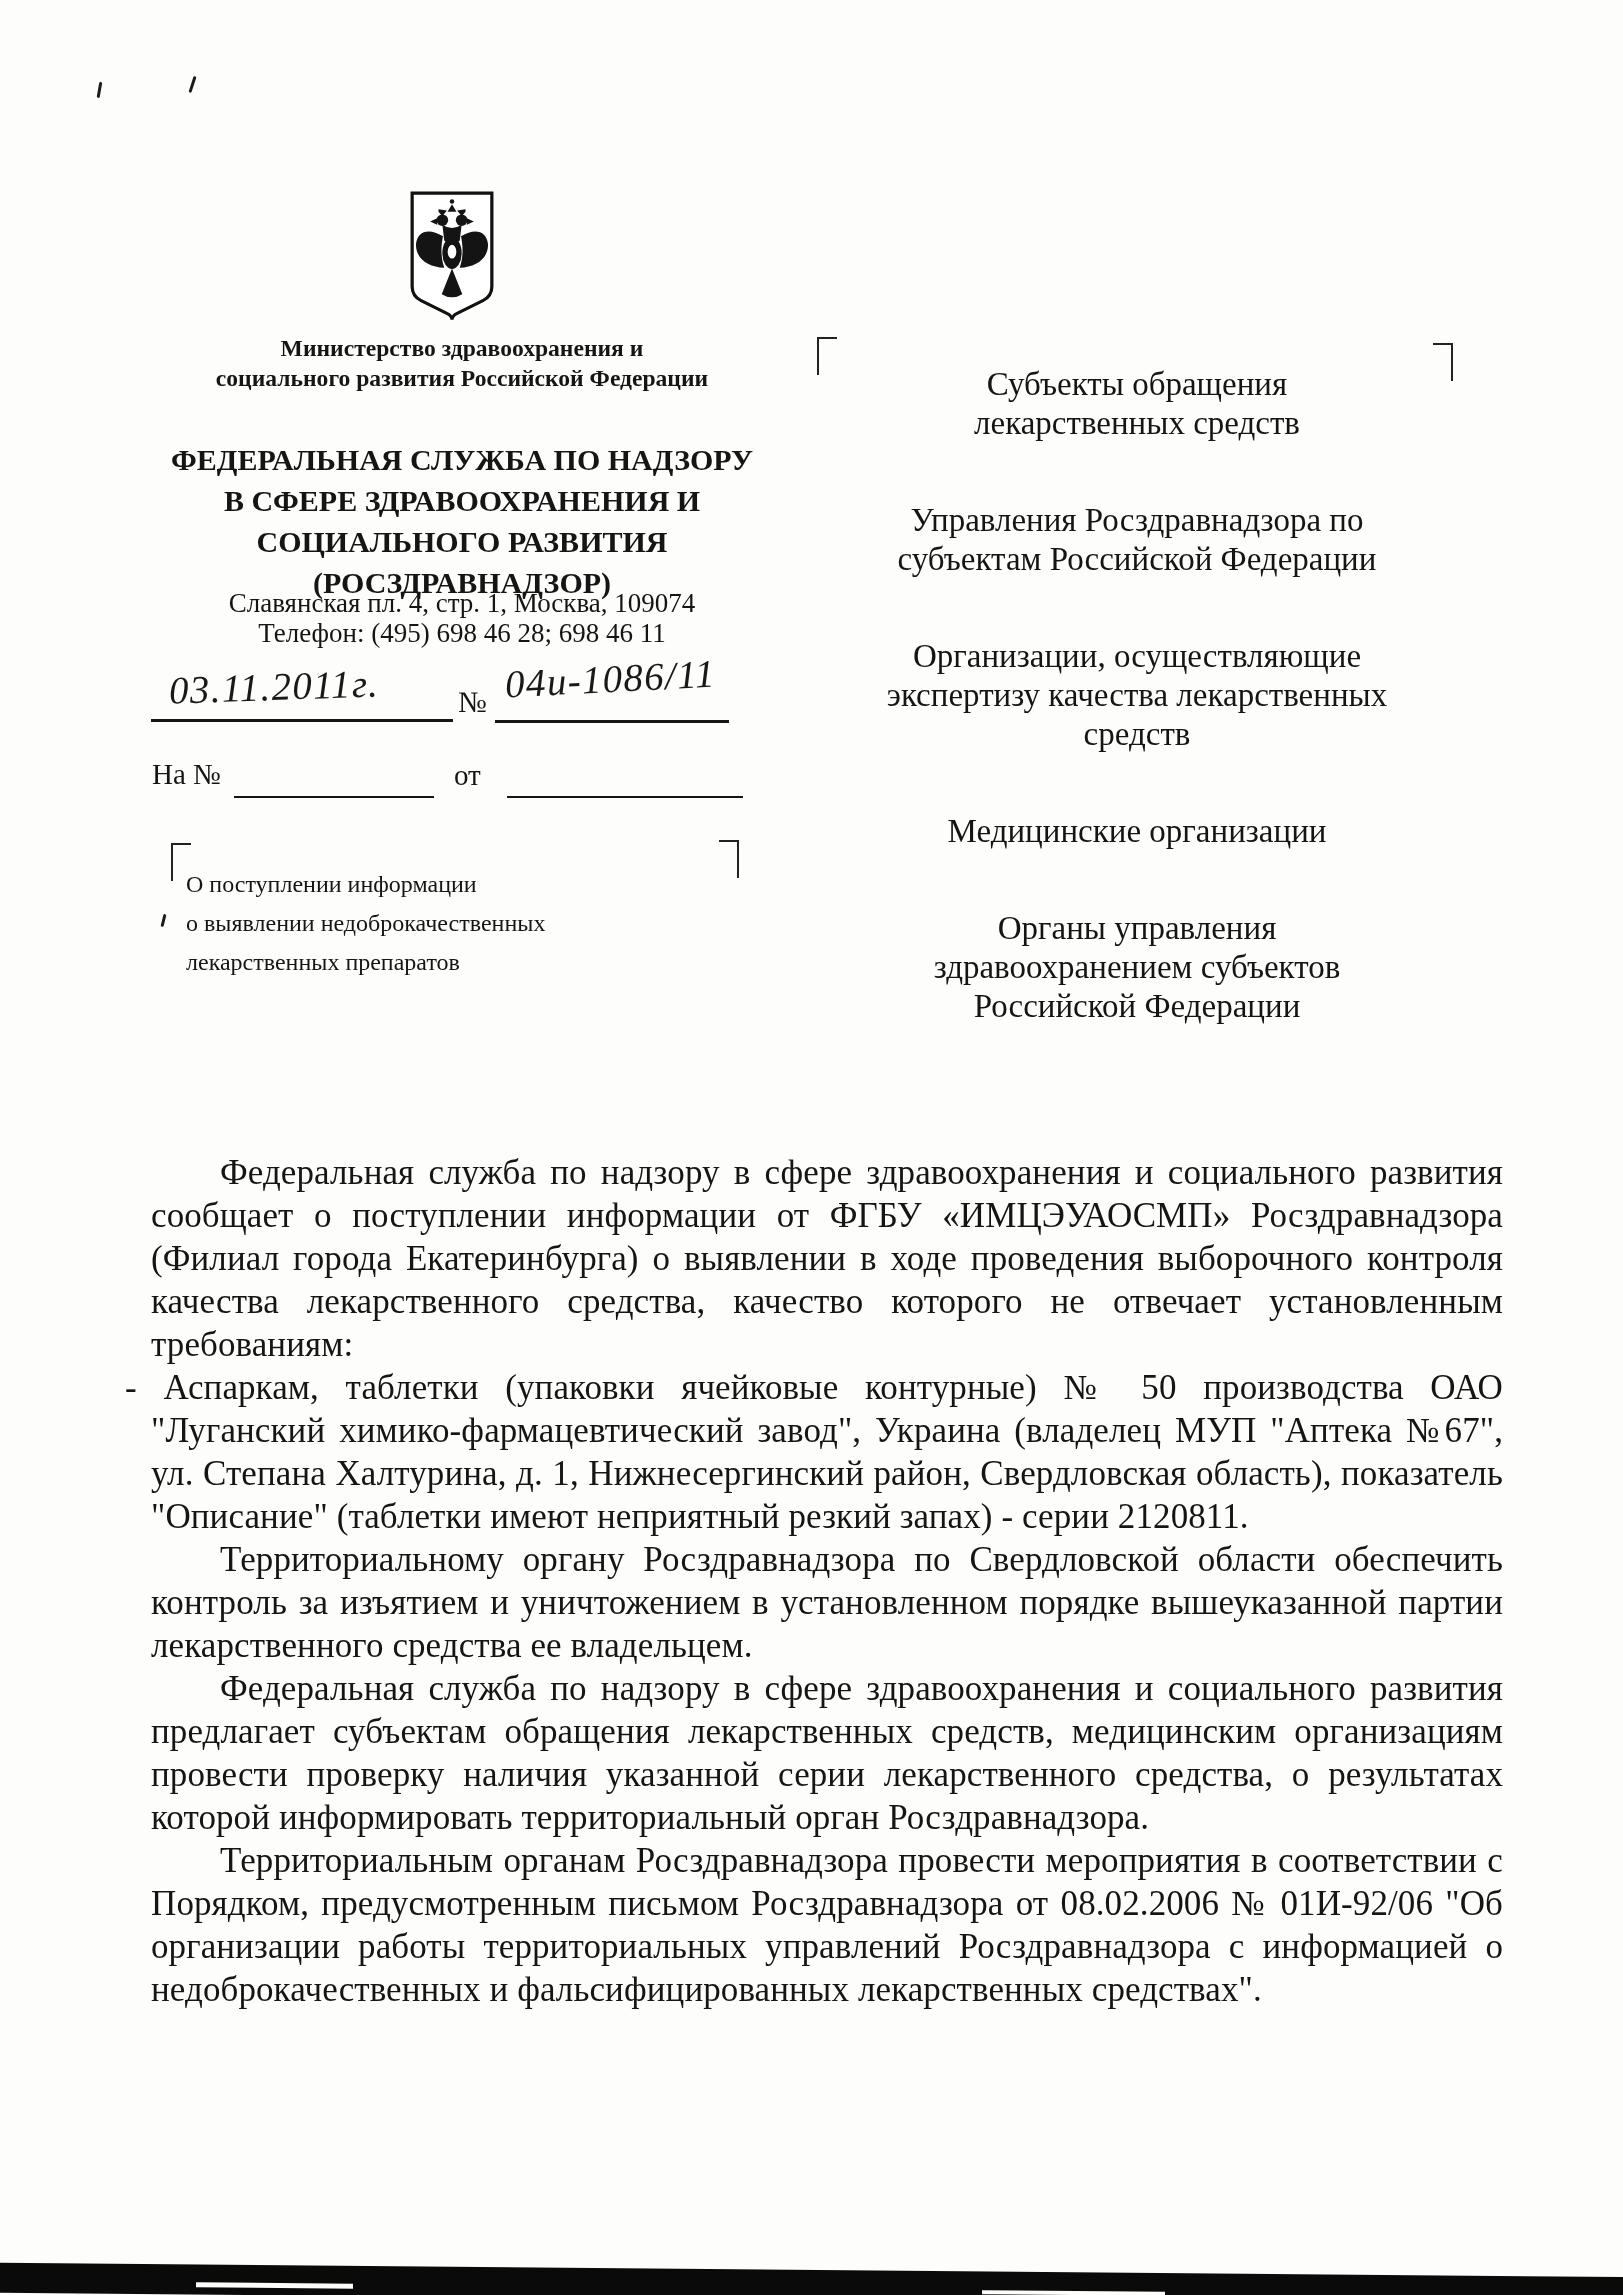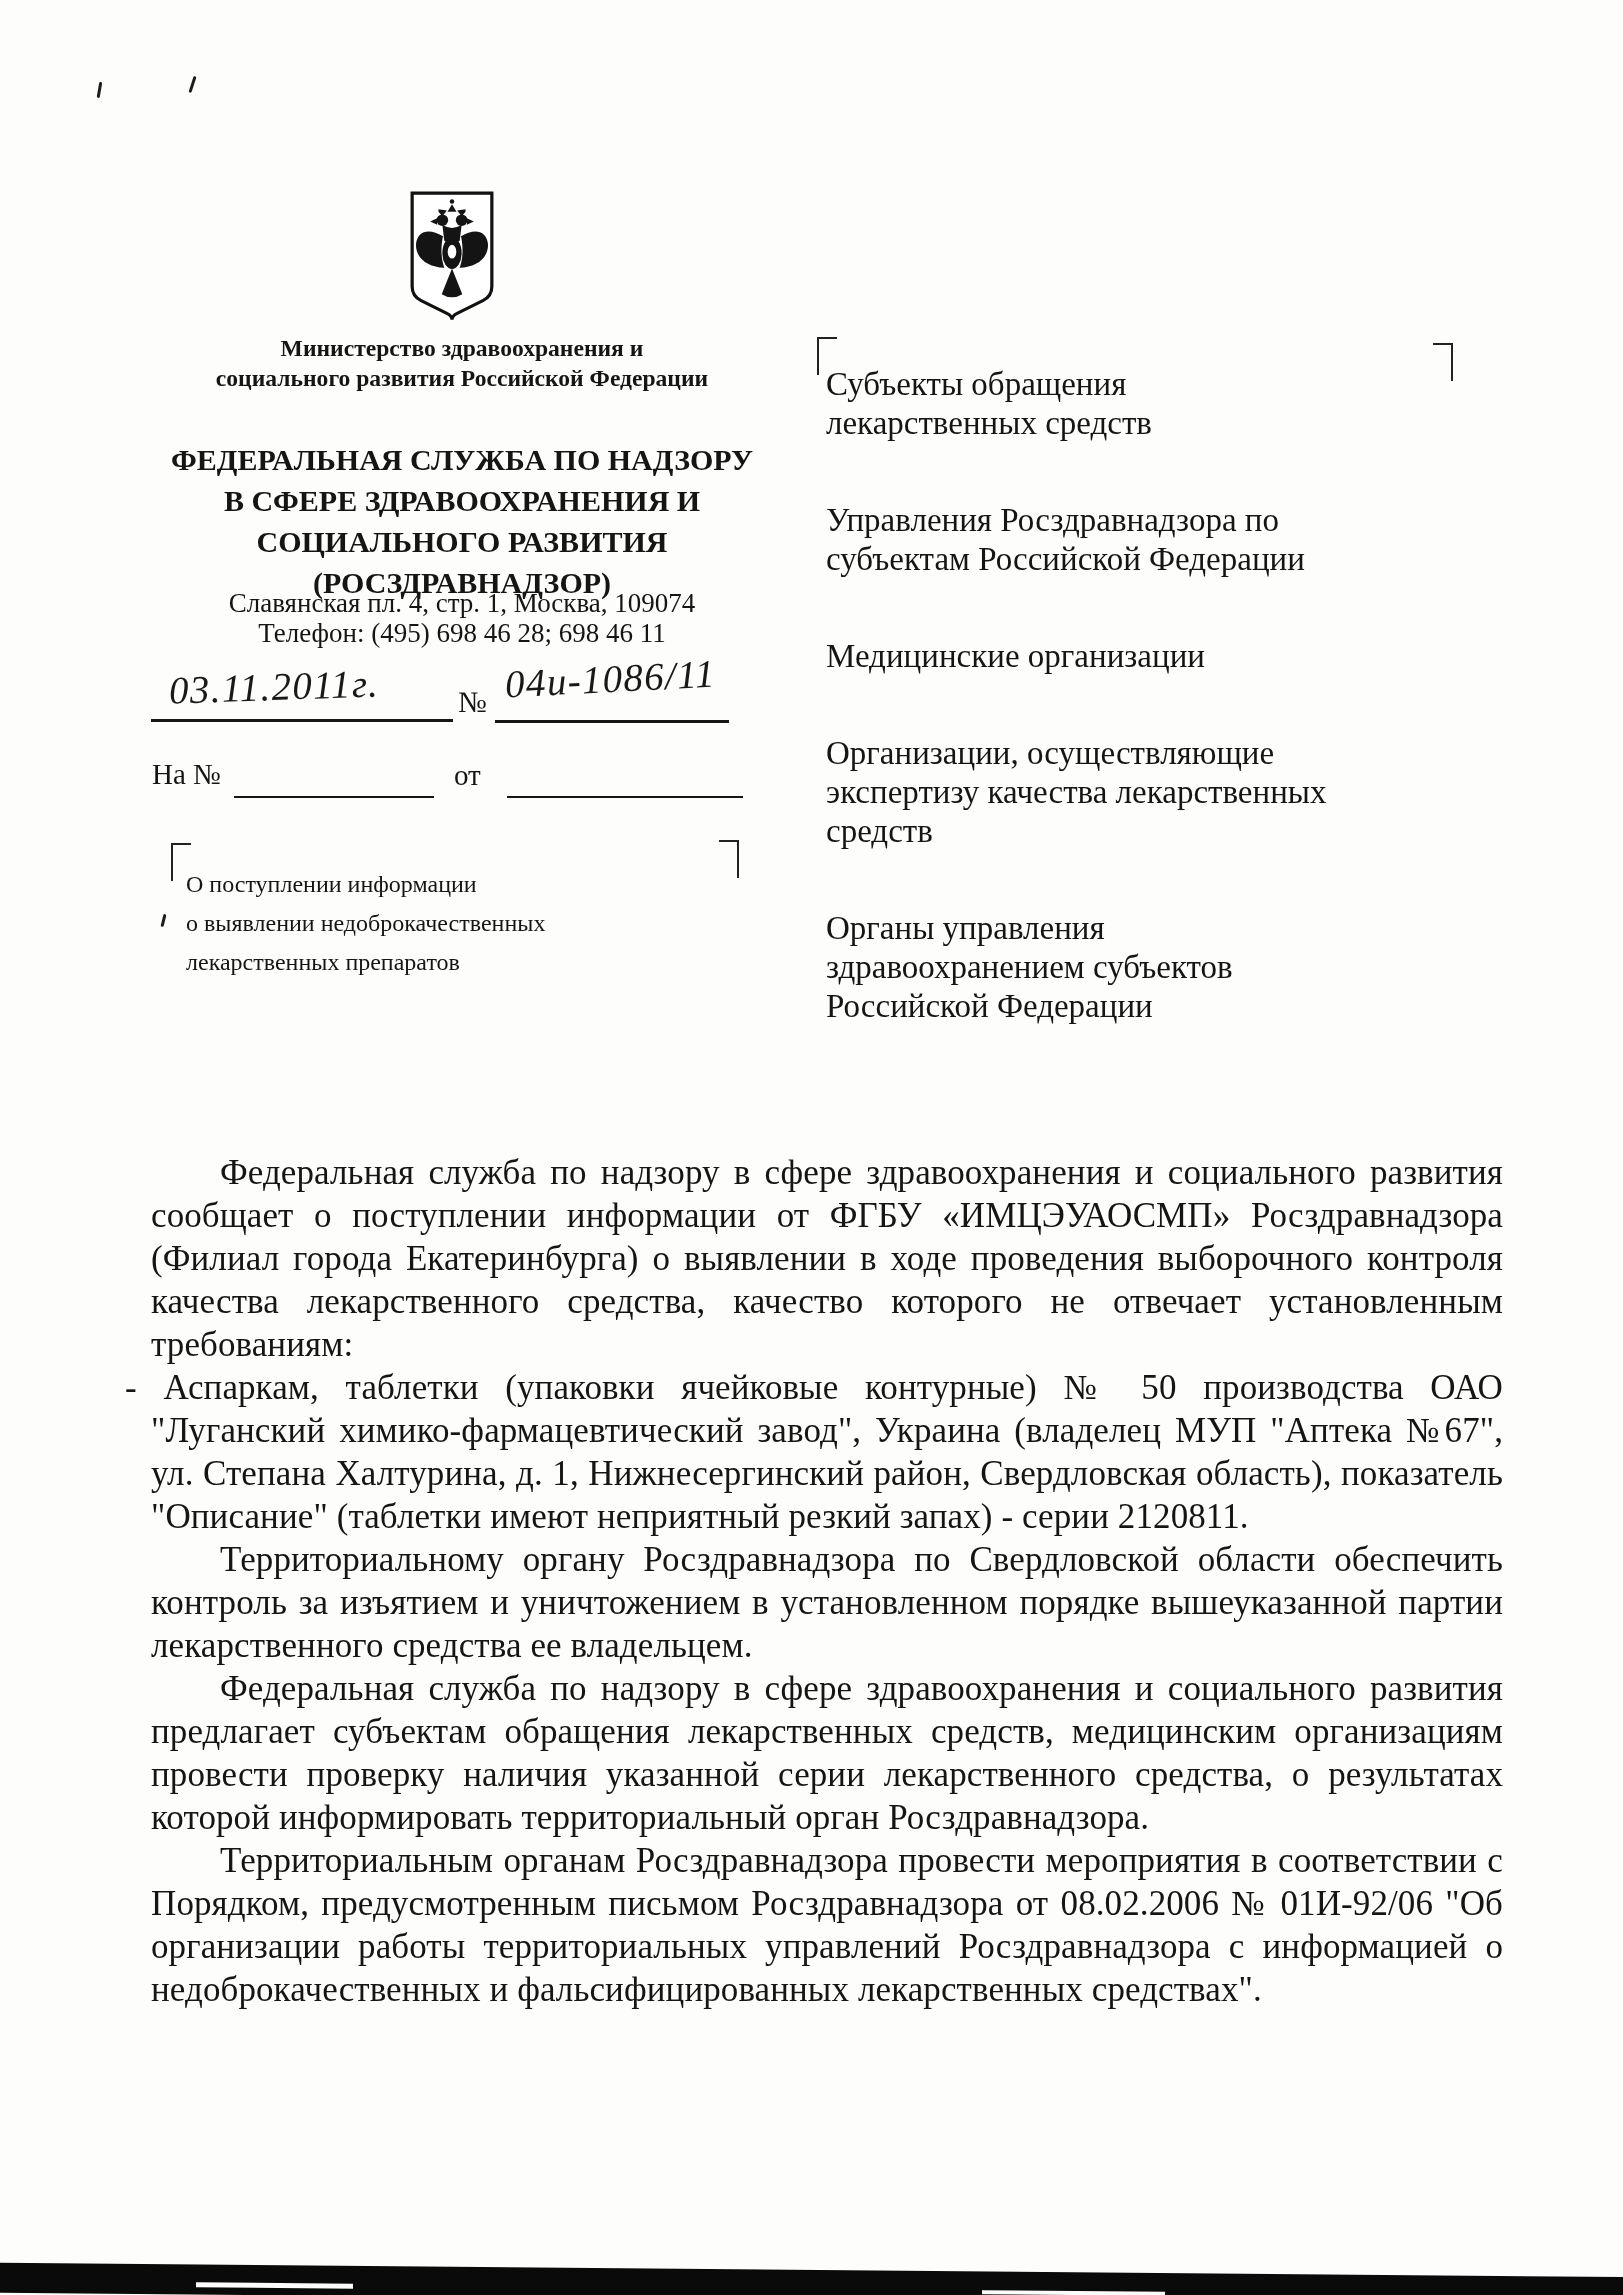--- a/index.html
+++ b/index.html
@@ -50,21 +50,21 @@
 
   .subject {
     position:absolute; left:186px; top:865px; width:563px;
     font-size:24px; line-height:39px; white-space:pre-line;
   }
 
   
   .recipients {
     position:absolute; left:826px; top:365px; width:622px;
     display:flex; flex-direction:column; gap:58px;
-    font-size:33px; line-height:39px;
+    text-align:center; font-size:33px; line-height:39px;
   }
   .recipient { white-space:pre-line; }
 
   
   .letter-body {
     position:absolute; left:151px; top:1151px; width:1352px;
     font-size:35px; line-height:43px; text-align:justify;
     letter-spacing:0.1px;
   }
   .letter-body p { margin:0; }
@@ -129,24 +129,24 @@
 о выявлении недоброкачественных
 лекарственных препаратов</div>
 
   <div class="corner l" style="left:817px; top:337px;"></div>
   <div class="corner r" style="left:1433px; top:343px;"></div>
   <div class="recipients">
     <div class="recipient">Субъекты обращения
 лекарственных средств</div>
     <div class="recipient">Управления Росздравнадзора по
 субъектам Российской Федерации</div>
-    <div class="recipient">Медицинские организации</div>
     <div class="recipient">Организации, осуществляющие
 экспертизу качества лекарственных
 средств</div>
+    <div class="recipient">Медицинские организации</div>
     <div class="recipient">Органы управления
 здравоохранением субъектов
 Российской Федерации</div>
   </div>
 
   <div class="letter-body">
     <p class="p-indent">Федеральная служба по надзору в сфере здравоохранения и социального развития сообщает о поступлении информации от ФГБУ «ИМЦЭУАОСМП» Росздравнадзора (Филиал города Екатеринбурга) о выявлении в ходе проведения выборочного контроля качества лекарственного средства, качество которого не отвечает установленным требованиям:</p>
     <p class="p-bullet">- Аспаркам, таблетки (упаковки ячейковые контурные) № 50 производства ОАО "Луганский химико-фармацевтический завод", Украина (владелец МУП "Аптека №67", ул. Степана Халтурина, д. 1, Нижнесергинский район, Свердловская область), показатель "Описание" (таблетки имеют неприятный резкий запах) - серии 2120811.</p>
     <p class="p-indent mt-lg">Территориальному органу Росздравнадзора по Свердловской области обеспечить контроль за изъятием и уничтожением в установленном порядке вышеуказанной партии лекарственного средства ее владельцем.</p>
     <p class="p-indent">Федеральная служба по надзору в сфере здравоохранения и социального развития предлагает субъектам обращения лекарственных средств, медицинским организациям провести проверку наличия указанной серии лекарственного средства, о результатах которой информировать территориальный орган Росздравнадзора.</p>

